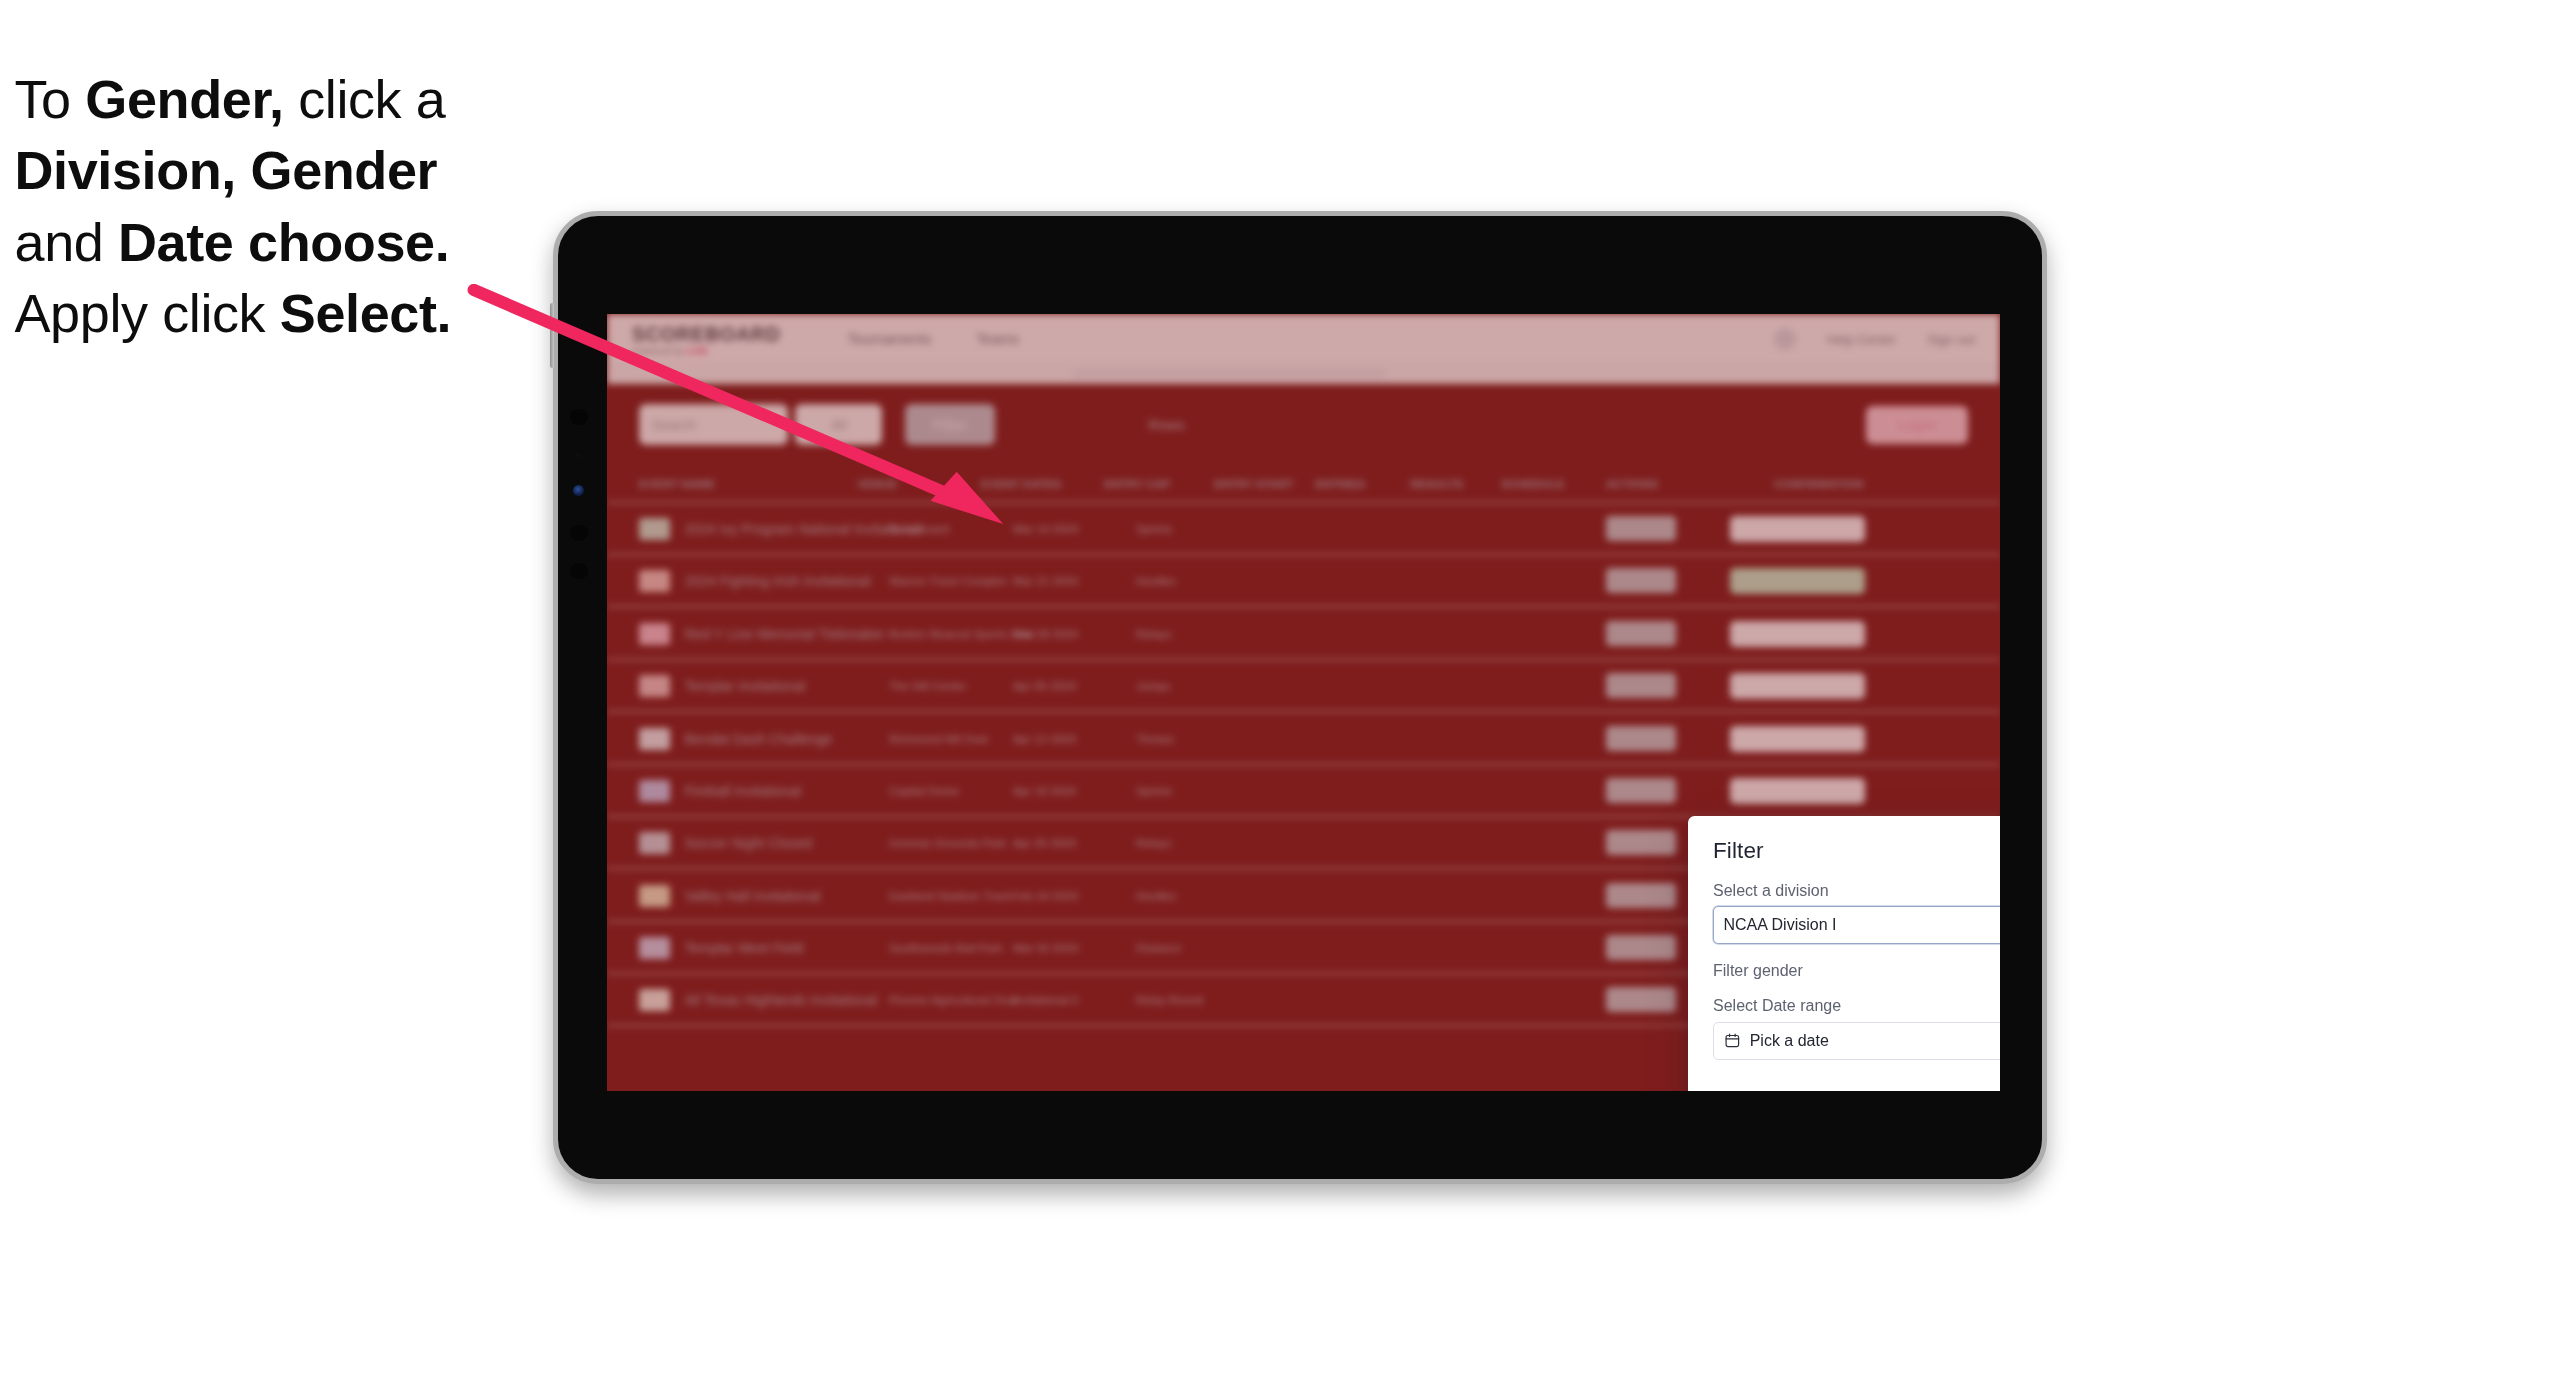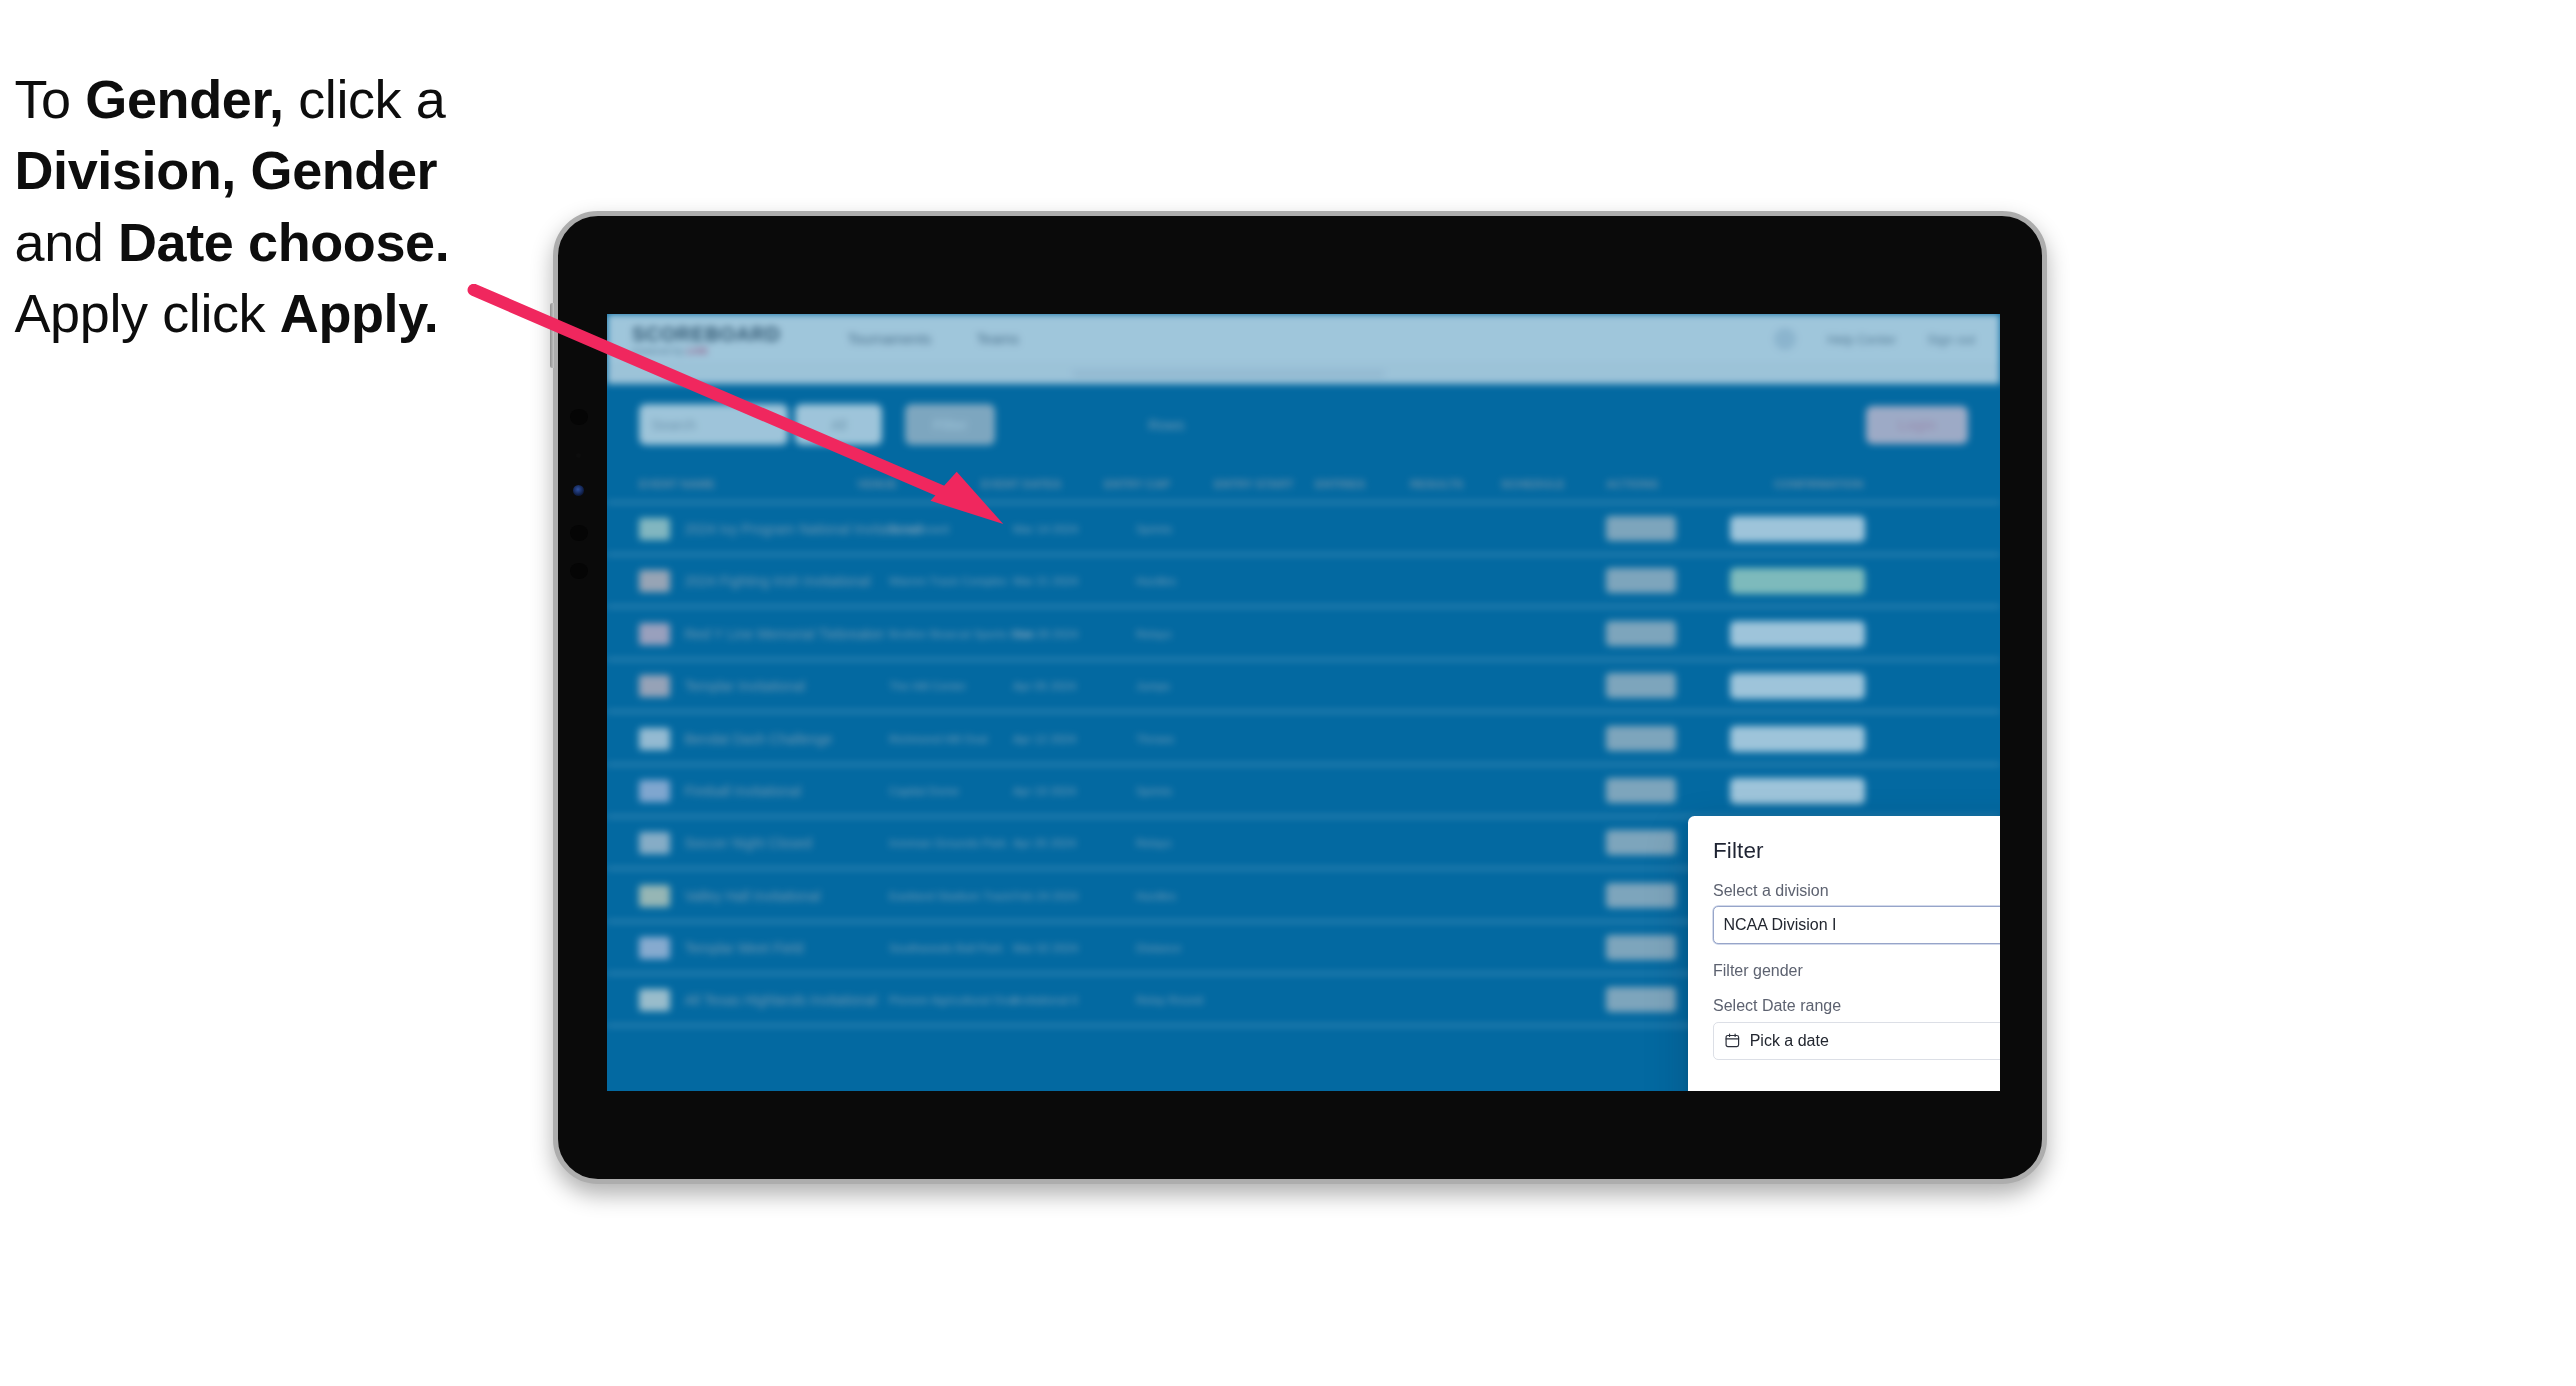--- a/index.html
+++ b/index.html
@@ -39,21 +39,21 @@
   .dot.d4 { top: 116px; width: 17.5px; height: 16px; }
   .dot.d5 { top: 154px; width: 17.5px; height: 16px; }
   .side-btn { position: absolute; left: -8px; width: 4.4px; border-radius: 2.2px 0 0 2.2px;
               background: linear-gradient(90deg,#8f8f8f,#c9c9c9); }
   .side-btn.b1 { top: 87px; height: 65px; }
 
   
   #screen {
     position: absolute; left: 49px; top: 98px;
     width: 1393px; height: 777px;
-    background: #0369a1; overflow: hidden;
+    background: #7f1d1d; overflow: hidden;
   }
   #app { position: absolute; inset: 0; filter: blur(3.6px); opacity: .62; }
 
   .nav {
     position: absolute; left: 0; top: 0; right: 0; height: 51px;
     background: #fff; display: flex; align-items: center; padding: 0 25px;
     border-bottom: 0.7px solid #ececec;
   }
   .brand { font-size: 19.6px; font-weight: 800; color: #4a4a52; letter-spacing: 0.7px; }
   .brand .sub { display:block; font-size: 8.7px; font-weight: 600; color:#9a9aa2; letter-spacing: 0.4px; }
@@ -126,21 +126,21 @@
 </style>
 </head>
 <body>
 
 <div id="stage">
 
   <div id="instructions">
     <span class="ln"><span>To </span><b>Gender,</b><span> click a</span></span>
     <span class="ln"><b>Division, Gender</b></span>
     <span class="ln"><span>and </span><b>Date choose.</b></span>
-    <span class="ln"><span>Apply click </span><b>Apply.</b></span>
+    <span class="ln"><span>Apply click </span><b>Select.</b></span>
   </div>
 
   <div id="tablet">
     <div class="side-btn b1"></div>
     <div id="bezel-dots">
       <div class="dot d1"></div>
       <div class="dot d2"></div>
       <div class="dot d3"></div>
       <div class="dot d4"></div>
       <div class="dot d5"></div>

